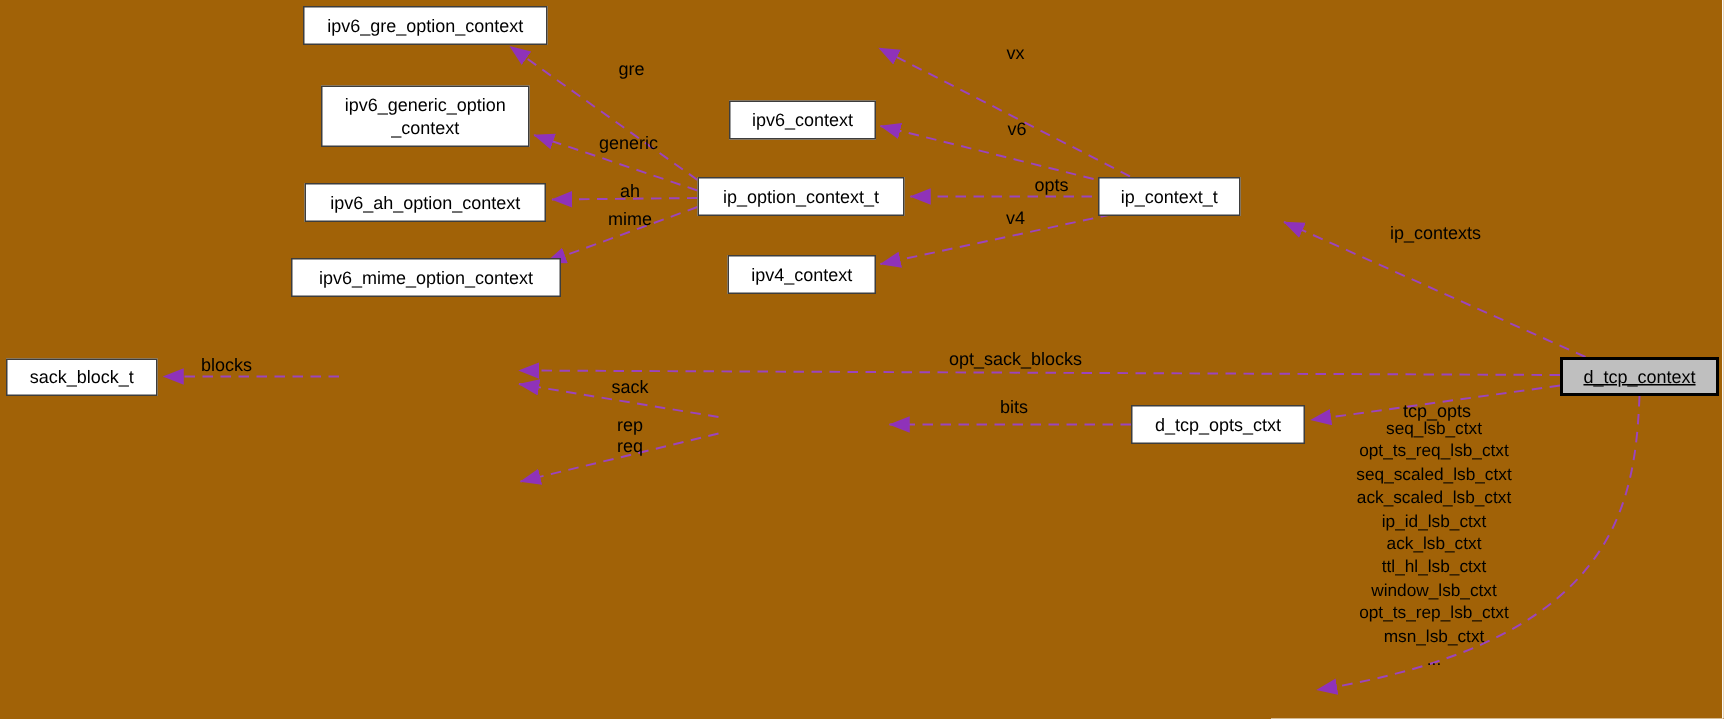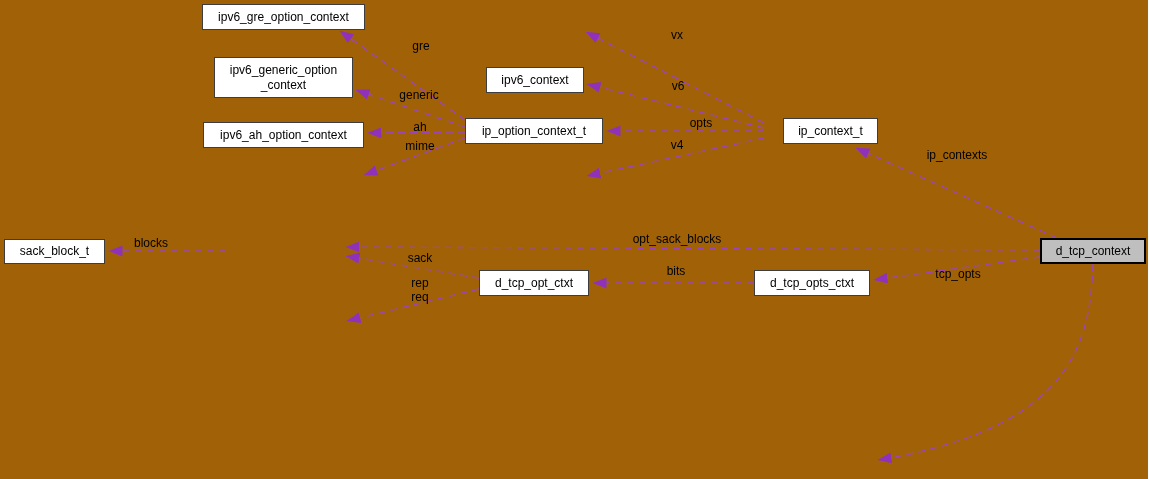--- a/index.html
+++ b/index.html
@@ -27,20 +27,21 @@
     font-size:12px;color:#000;
     text-align:center;
     white-space:pre-line;
     line-height:1.25;
     cursor:pointer;
   }
   .node.hl{
     background:#bfbfbf;
     border:2.2px solid #000;
     cursor:default;
+    text-decoration:underline;
   }
   .elabel{
     position:absolute;
     transform:translate(-50%,-50%);
     font-size:12px;color:#000;
     white-space:pre-line;
     text-align:center;
     line-height:14px;
   }
   .elabel.small{
@@ -74,38 +75,50 @@
     <path class="edge" d="M754,283 L593,283" marker-end="url(#arr)"></path>
     <path class="edge" d="M479,278 L346,256" marker-end="url(#arr)"></path>
     <path class="edge" d="M479,289 L347,321" marker-end="url(#arr)"></path>
     <path class="edge" d="M226,251 L109,251" marker-end="url(#arr)"></path>
   </svg>
 
   <div class="node" style="left:202px;top:4px;width:163px;height:26px">ipv6_gre_option_context</div>
   <div class="node" style="left:214px;top:57px;width:139px;height:41px">ipv6_generic_option
 _context</div>
   <div class="node" style="left:203px;top:122px;width:161px;height:26px">ipv6_ah_option_context</div>
+  <div class="node" style="left:194px;top:172px;width:180px;height:26px">ipv6_mime_option_context</div>
   <div class="node" style="left:486px;top:67px;width:98px;height:26px">ipv6_context</div>
   <div class="node" style="left:465px;top:118px;width:138px;height:26px">ip_option_context_t</div>
-  <div class="node" style="left:783px;top:118px;width:95px;height:26px">ip_context_t</div>
+  <div class="node" style="left:485px;top:170px;width:99px;height:26px">ipv4_context</div>
+  <div class="node" style="left:732px;top:118px;width:95px;height:26px">ip_context_t</div>
   <div class="node" style="left:4px;top:239px;width:101px;height:25px">sack_block_t</div>
-  <div class="node" style="left:479px;top:270px;width:110px;height:26px">d_tcp_opt_ctxt</div>
   <div class="node" style="left:754px;top:270px;width:116px;height:26px">d_tcp_opts_ctxt</div>
   <div class="node hl" style="left:1040px;top:238px;width:106px;height:26px">d_tcp_context</div>
 
   <div class="elabel" style="left:421px;top:46px">gre</div>
   <div class="elabel" style="left:419px;top:95px">generic</div>
   <div class="elabel" style="left:420px;top:127px">ah</div>
   <div class="elabel" style="left:420px;top:146px">mime</div>
   <div class="elabel" style="left:677px;top:35px">vx</div>
   <div class="elabel" style="left:678px;top:86px">v6</div>
   <div class="elabel" style="left:701px;top:123px">opts</div>
   <div class="elabel" style="left:677px;top:145px">v4</div>
   <div class="elabel" style="left:957px;top:155px">ip_contexts</div>
   <div class="elabel" style="left:677px;top:239px">opt_sack_blocks</div>
   <div class="elabel" style="left:958px;top:274px">tcp_opts</div>
   <div class="elabel" style="left:676px;top:271px">bits</div>
   <div class="elabel" style="left:420px;top:258px">sack</div>
   <div class="elabel" style="left:420px;top:290px">rep
 req</div>
   <div class="elabel" style="left:151px;top:243px">blocks</div>
+  <div class="elabel small" style="left:956px;top:364px">seq_lsb_ctxt
+opt_ts_req_lsb_ctxt
+seq_scaled_lsb_ctxt
+ack_scaled_lsb_ctxt
+ip_id_lsb_ctxt
+ack_lsb_ctxt
+ttl_hl_lsb_ctxt
+window_lsb_ctxt
+opt_ts_rep_lsb_ctxt
+msn_lsb_ctxt
+...</div>
 
 </div>
 
 </body></html>

